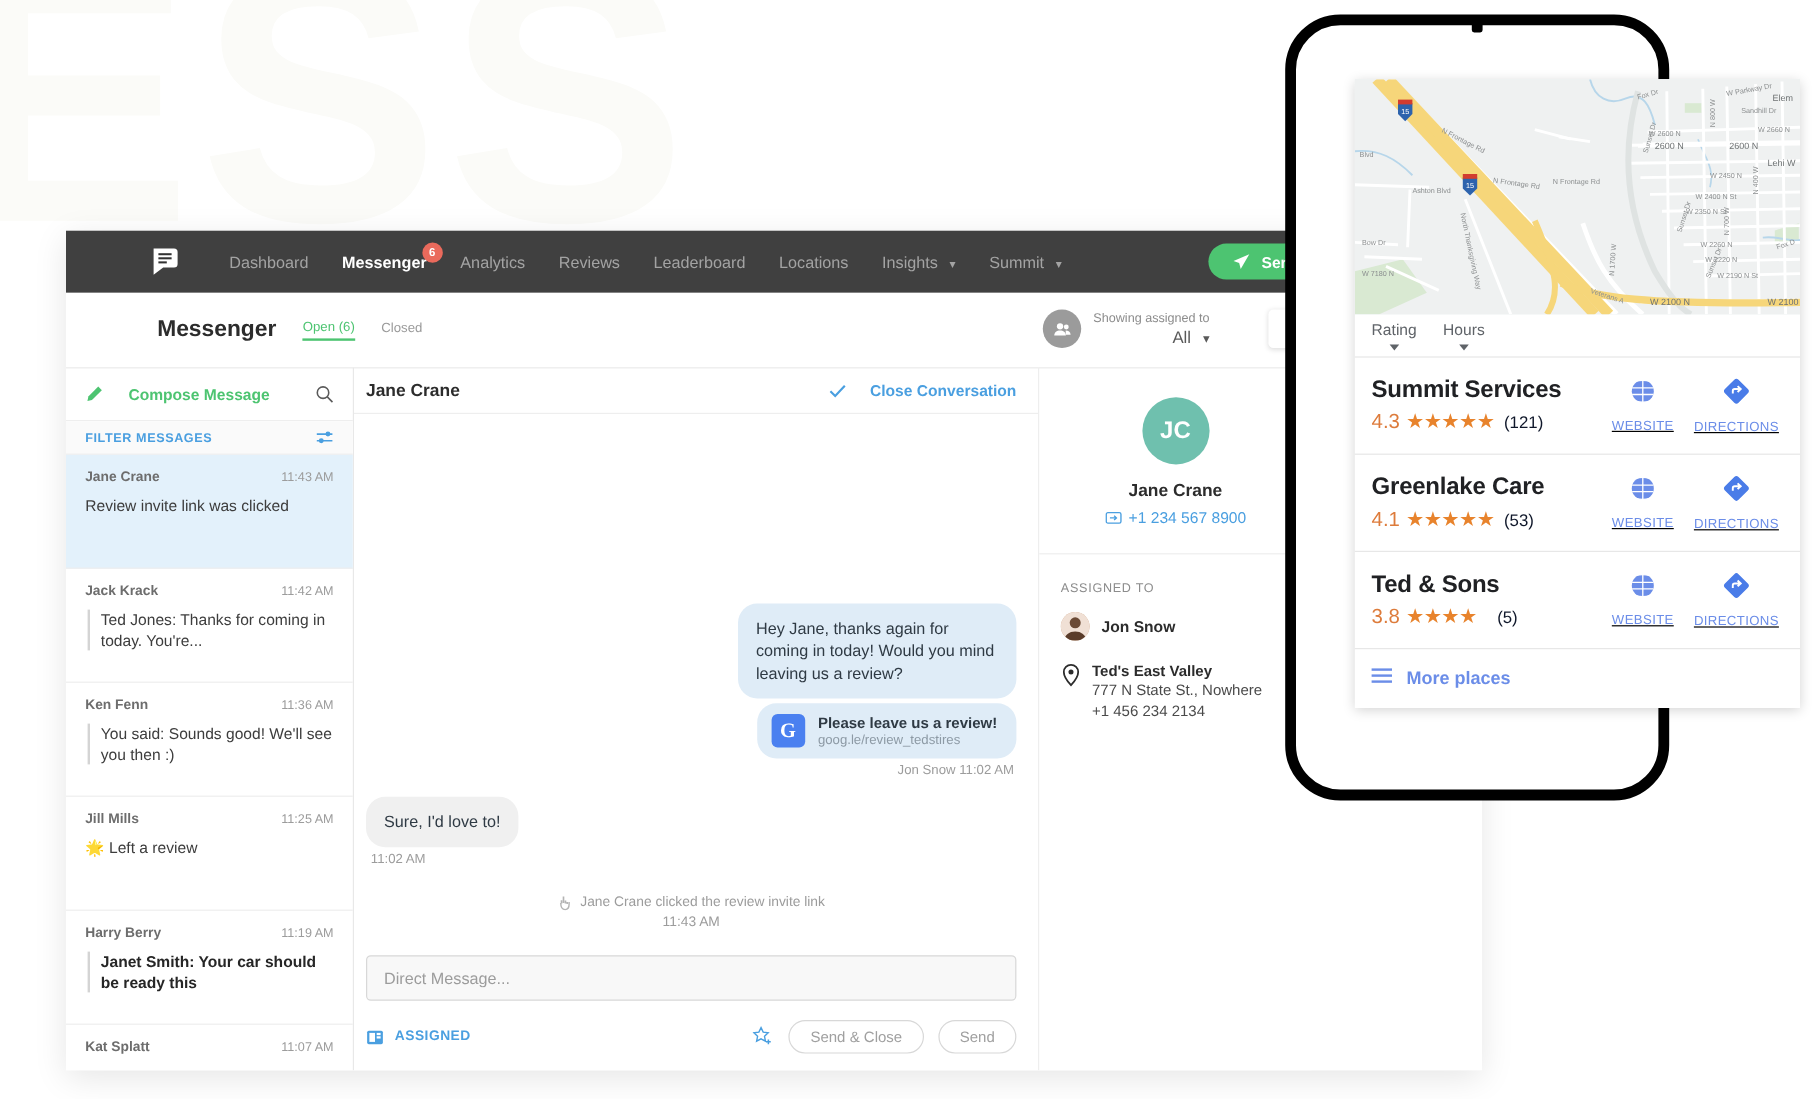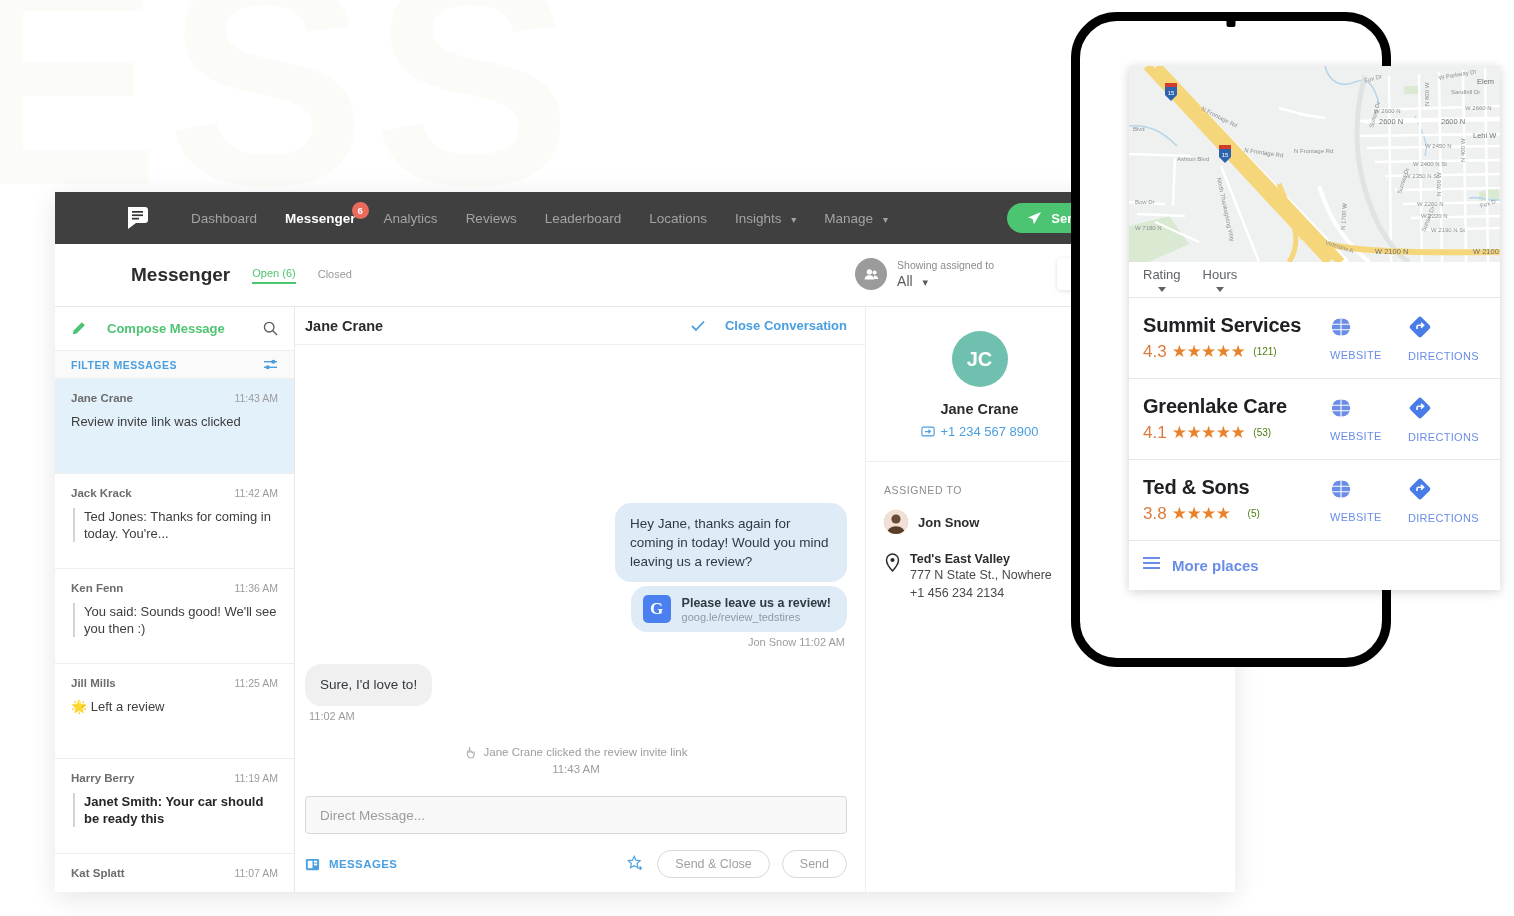--- a/index.html
+++ b/index.html
@@ -62,22 +62,22 @@
   
   .page-header {
     height: 62px; background: #fff;
     display: flex; align-items: center;
     padding: 0 24px 0 76px; position: relative;
   }
   .page-title { font-size: 19px; font-weight: bold; color: #2c2c2c; }
   .hdr-tab { font-size: 11px; color: #9a9a9a; margin-left: 22px; cursor: pointer; padding-bottom: 3px;}
   .hdr-tab.active { color: #4dc471; border-bottom: 2px solid #4dc471; }
   .assign-group {
-    position: absolute; right: 241px; top: 14px;
-    display: flex; align-items: center; gap: 10px;
+    position: absolute; right: 227px; top: 14px;
+    display: flex; align-items: center; gap: 10px; text-align: right;
   }
   .assign-avatar {
     width: 32px; height: 32px; border-radius: 50%;
     background: #9b9b9b; display: flex; align-items: center;
     justify-content: center;
   }
   .assign-text-small { font-size: 10.5px; color: #8c8c8c; line-height: 1.25; }
   .assign-text-main { font-size: 14px; color: #5a5a5a; }
   .loc-chip {
     position: absolute; right: 38px; top: 14px;
@@ -208,22 +208,22 @@
   .caret-dn { width:0;height:0;border-left:4px solid transparent;border-right:4px solid transparent;border-top:5px solid #5f6368; }
   .place-row {
     display: flex; align-items: center; padding: 16px 14px;
     border-bottom: 1px solid #e7e7e7;
   }
   .place-info { flex: 1; }
   .place-name { font-size: 20px; font-weight: bold; color: #202124; letter-spacing: -0.2px; }
   .place-rating { display: flex; align-items: center; gap: 5px; margin-top: 4px; }
   .rating-num { font-size: 17px; color: #dd7b3b; }
   .stars { color: #e8832c; font-size: 17px; letter-spacing: -0.5px; }
-  .rating-count { font-size: 10px; color: #4d7c0f; margin-left: 3px; }
-  .place-action { width: 78px; text-align: left; cursor: pointer; }
+  .rating-count { font-size: 14px; color: #0f172a; margin-left: 3px; }
+  .place-action { width: 78px; text-align: center; cursor: pointer; text-decoration: underline; }
   .action-label { font-size: 11px; color: #6b8de8; letter-spacing: 0.3px; margin-top: 7px; }
   .more-places {
     display: flex; align-items: flex-start; gap: 12px;
     padding: 16px 14px; font-size: 15px; font-weight: bold; color: #6b8de8; cursor: pointer;
   }
   .hamb span { display:block; width:17px; height:2px; background:#6b8de8; margin-bottom:3px; }
 </style>
 </head>
 <body>
 
@@ -258,21 +258,21 @@
           <span>Leaderboard</span>
         </div>
         <div class="nav-link">
           <span>Locations</span>
         </div>
         <div class="nav-link">
           <span>Insights</span>
           <span class="nav-caret">▾</span>
         </div>
         <div class="nav-link">
-          <span>Manage</span>
+          <span>Summit</span>
           <span class="nav-caret">▾</span>
         </div>
       </div>
       <button class="nav-cta">
         <svg width="15" height="15" viewBox="0 0 16 16">
           <path d="M15 1 L1 7 L6 8.6 L7.4 14 z" fill="#fff"></path>
         </svg>
         <span>Send Review Invite</span>
       </button>
     </div>
@@ -426,21 +426,21 @@
         <div class="composer">
           <input class="composer-input" type="text" placeholder="Direct Message..." style="">
           <div class="composer-bar">
             <div class="template-btn">
               <svg width="15" height="15" viewBox="0 0 16 16">
                 <rect x="1" y="2" width="14" height="12" rx="1.5" fill="#4a9fe0"></rect>
                 <rect x="3" y="4" width="5" height="8" fill="#fff"></rect>
                 <rect x="9.5" y="4" width="3.5" height="2" fill="#fff"></rect>
                 <rect x="9.5" y="7" width="3.5" height="2" fill="#fff"></rect>
               </svg>
-              <span>MESSAGES</span>
+              <span>ASSIGNED</span>
             </div>
             <div class="composer-actions">
               <svg width="18" height="18" viewBox="0 0 20 20">
                 <path d="M8 1.5 l2 4.2 l4.6 0.6 l-3.4 3.2 l0.9 4.6 l-4.1 -2.2 l-4.1 2.2 l0.9 -4.6 l-3.4 -3.2 l4.6 -0.6 z" fill="none" stroke="#4a9fe0" stroke-width="1.3"></path>
                 <path d="M14.8 12.4 v4.4 M12.6 14.6 h4.4" stroke="#4a9fe0" stroke-width="1.4"></path>
               </svg>
               <button class="pill-btn">Send &amp; Close</button>
               <button class="pill-btn">Send</button>
             </div>
           </div>

